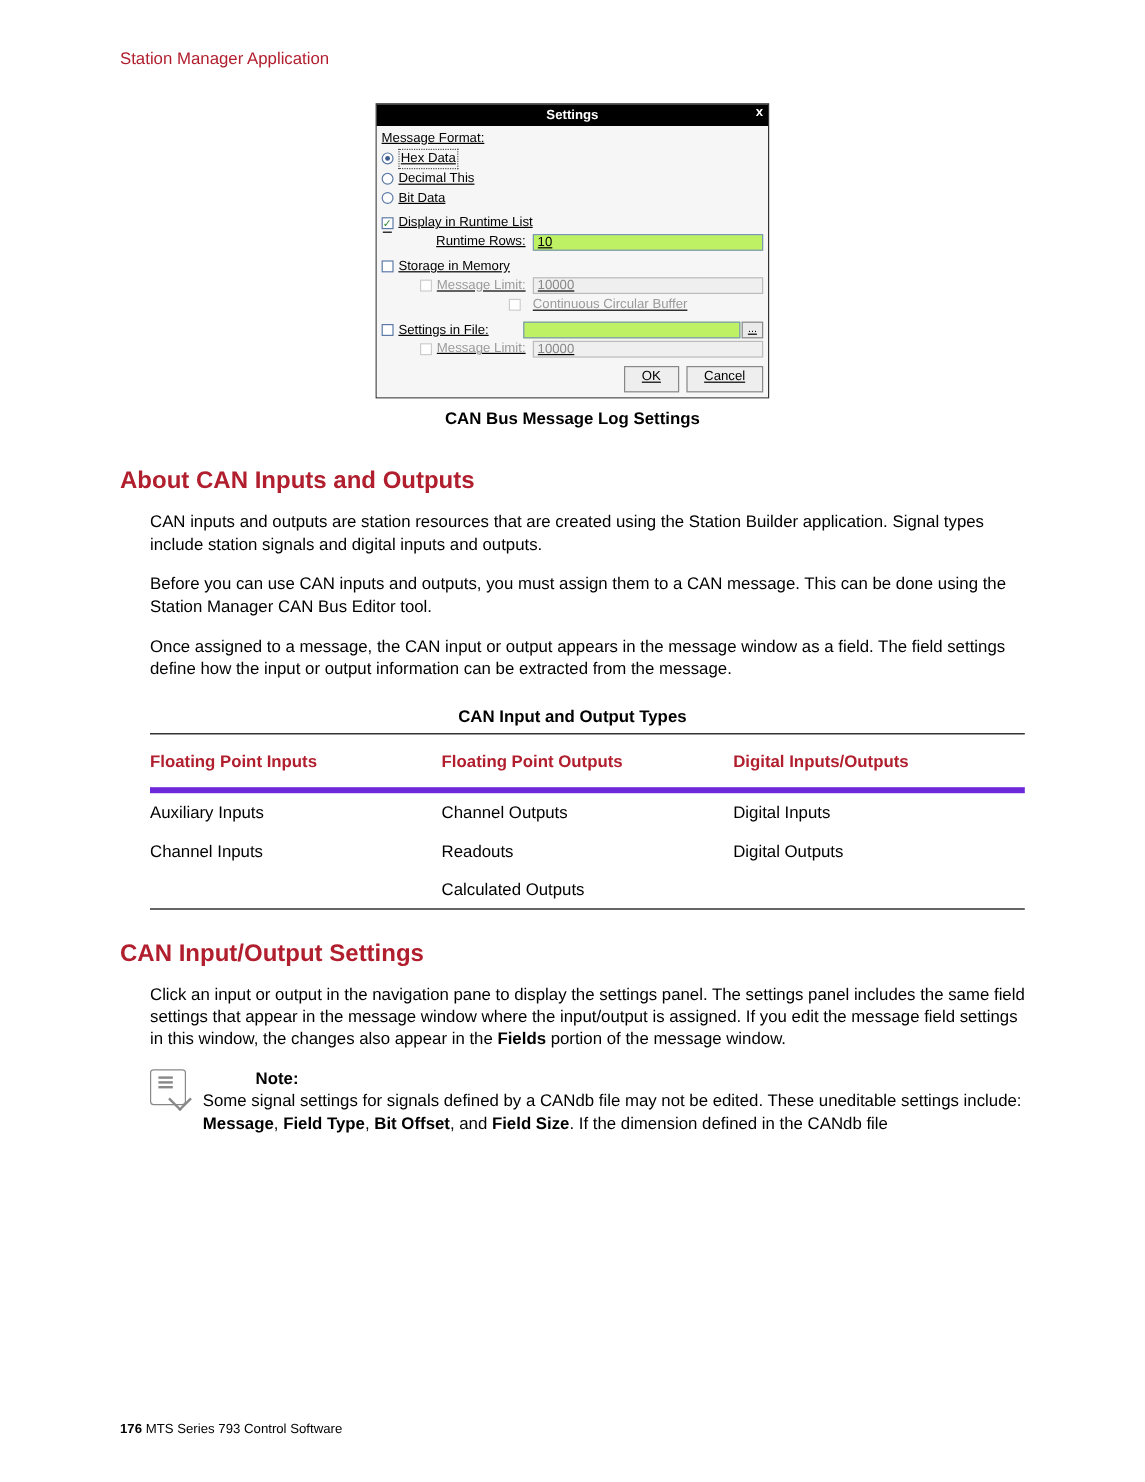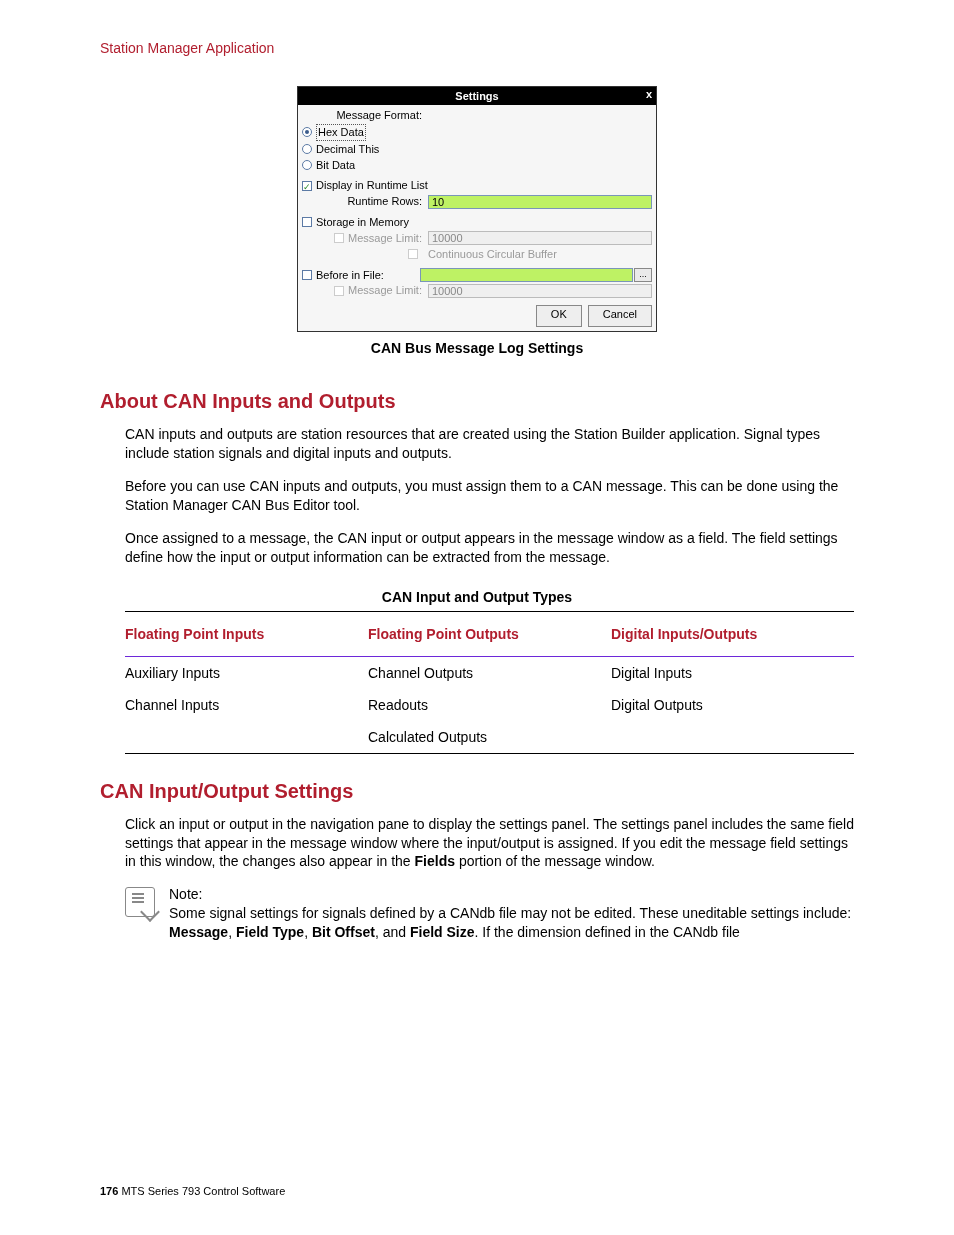--- a/index.html
+++ b/index.html
@@ -17,22 +17,23 @@
     padding: 40px 100px 40px 100px;
   }
   .header {
     color: #b11e2e;
     font-size: 14px;
     margin-bottom: 30px;
   }
 
   
   .dialog-wrap {
-    width: 360px;
+    width: 328px;
     margin: 0 auto 8px auto;
+    text-decoration: underline;
   }
   .dialog {
     border: 1px solid #333;
     background: #fff;
     font-size: 11px;
     line-height: 1.35;
   }
   .titlebar {
     background: #000;
     color: #fff;
@@ -54,21 +55,21 @@
     padding: 2px 4px 2px 4px;
     background: #f6f6f6;
   }
   .row {
     display: flex;
     align-items: center;
     margin: 1px 0;
   }
   .left-col {
     width: 120px;
-    text-align: right;
+    text-align: left;
   }
   .left-col.right {
     text-align: right;
     padding-right: 6px;
   }
   .radio, .chk {
     display: inline-block;
     width: 10px;
     height: 10px;
     border: 1px solid #5c7aa5;
@@ -165,21 +166,21 @@
   }
 
   
   .io-table {
     margin: 0 0 26px 25px;
     border-top: 1px solid #000;
     border-bottom: 1px solid #000;
   }
   .io-table .hrow {
     display: flex;
-    border-bottom: 1px solid #6d28d9;
+    border-bottom: 5px solid #6d28d9;
     padding: 14px 0;
   }
   .io-table .drow {
     display: flex;
     padding: 8px 0;
   }
   .io-table .cell {
     flex: 1;
     font-size: 14px;
   }
@@ -208,21 +209,21 @@
   .note-icon::after {
     content: "";
     position: absolute;
     right: -3px; bottom: -3px;
     width: 12px; height: 12px;
     border-left: 2px solid #888;
     border-bottom: 2px solid #888;
     transform: rotate(-45deg);
   }
   .note-text { flex:1; font-size:14px; line-height:1.35; }
-  .note-label { font-weight: normal; }
+  .note-label { font-weight: bold; margin-left: 44px; }
 
   .strong { font-weight: bold; }
 
   .footer {
     position: absolute;
     bottom: 38px;
     left: 100px;
     font-size: 11px;
   }
   .footer .pg { font-weight: bold; }
@@ -275,21 +276,21 @@
           <input class="textbox disabled" value="10000" style="">
         </div>
         <div class="row">
           <span class="left-col right disabled-label" style="display:flex;justify-content:flex-end;align-items:center;">
             <span class="chk" style="border-color:#ccc;"></span>
           </span>
           <span class="disabled-label">Continuous Circular Buffer</span>
         </div>
         <div class="row" style="margin-top:6px;">
           <span class="chk"></span>
-          <span style="width:80px;">Before in File:</span>
+          <span style="width:80px;">Settings in File:</span>
           <input class="textbox" style="margin-left: 24px;">
           <span class="browse">...</span>
         </div>
         <div class="row">
           <span class="left-col right disabled-label" style="display:flex;justify-content:flex-end;align-items:center;">
             <span class="chk" style="border-color:#ccc;"></span>
             <span>Message Limit:</span>
           </span>
           <input class="textbox disabled" value="10000" style="">
         </div>

